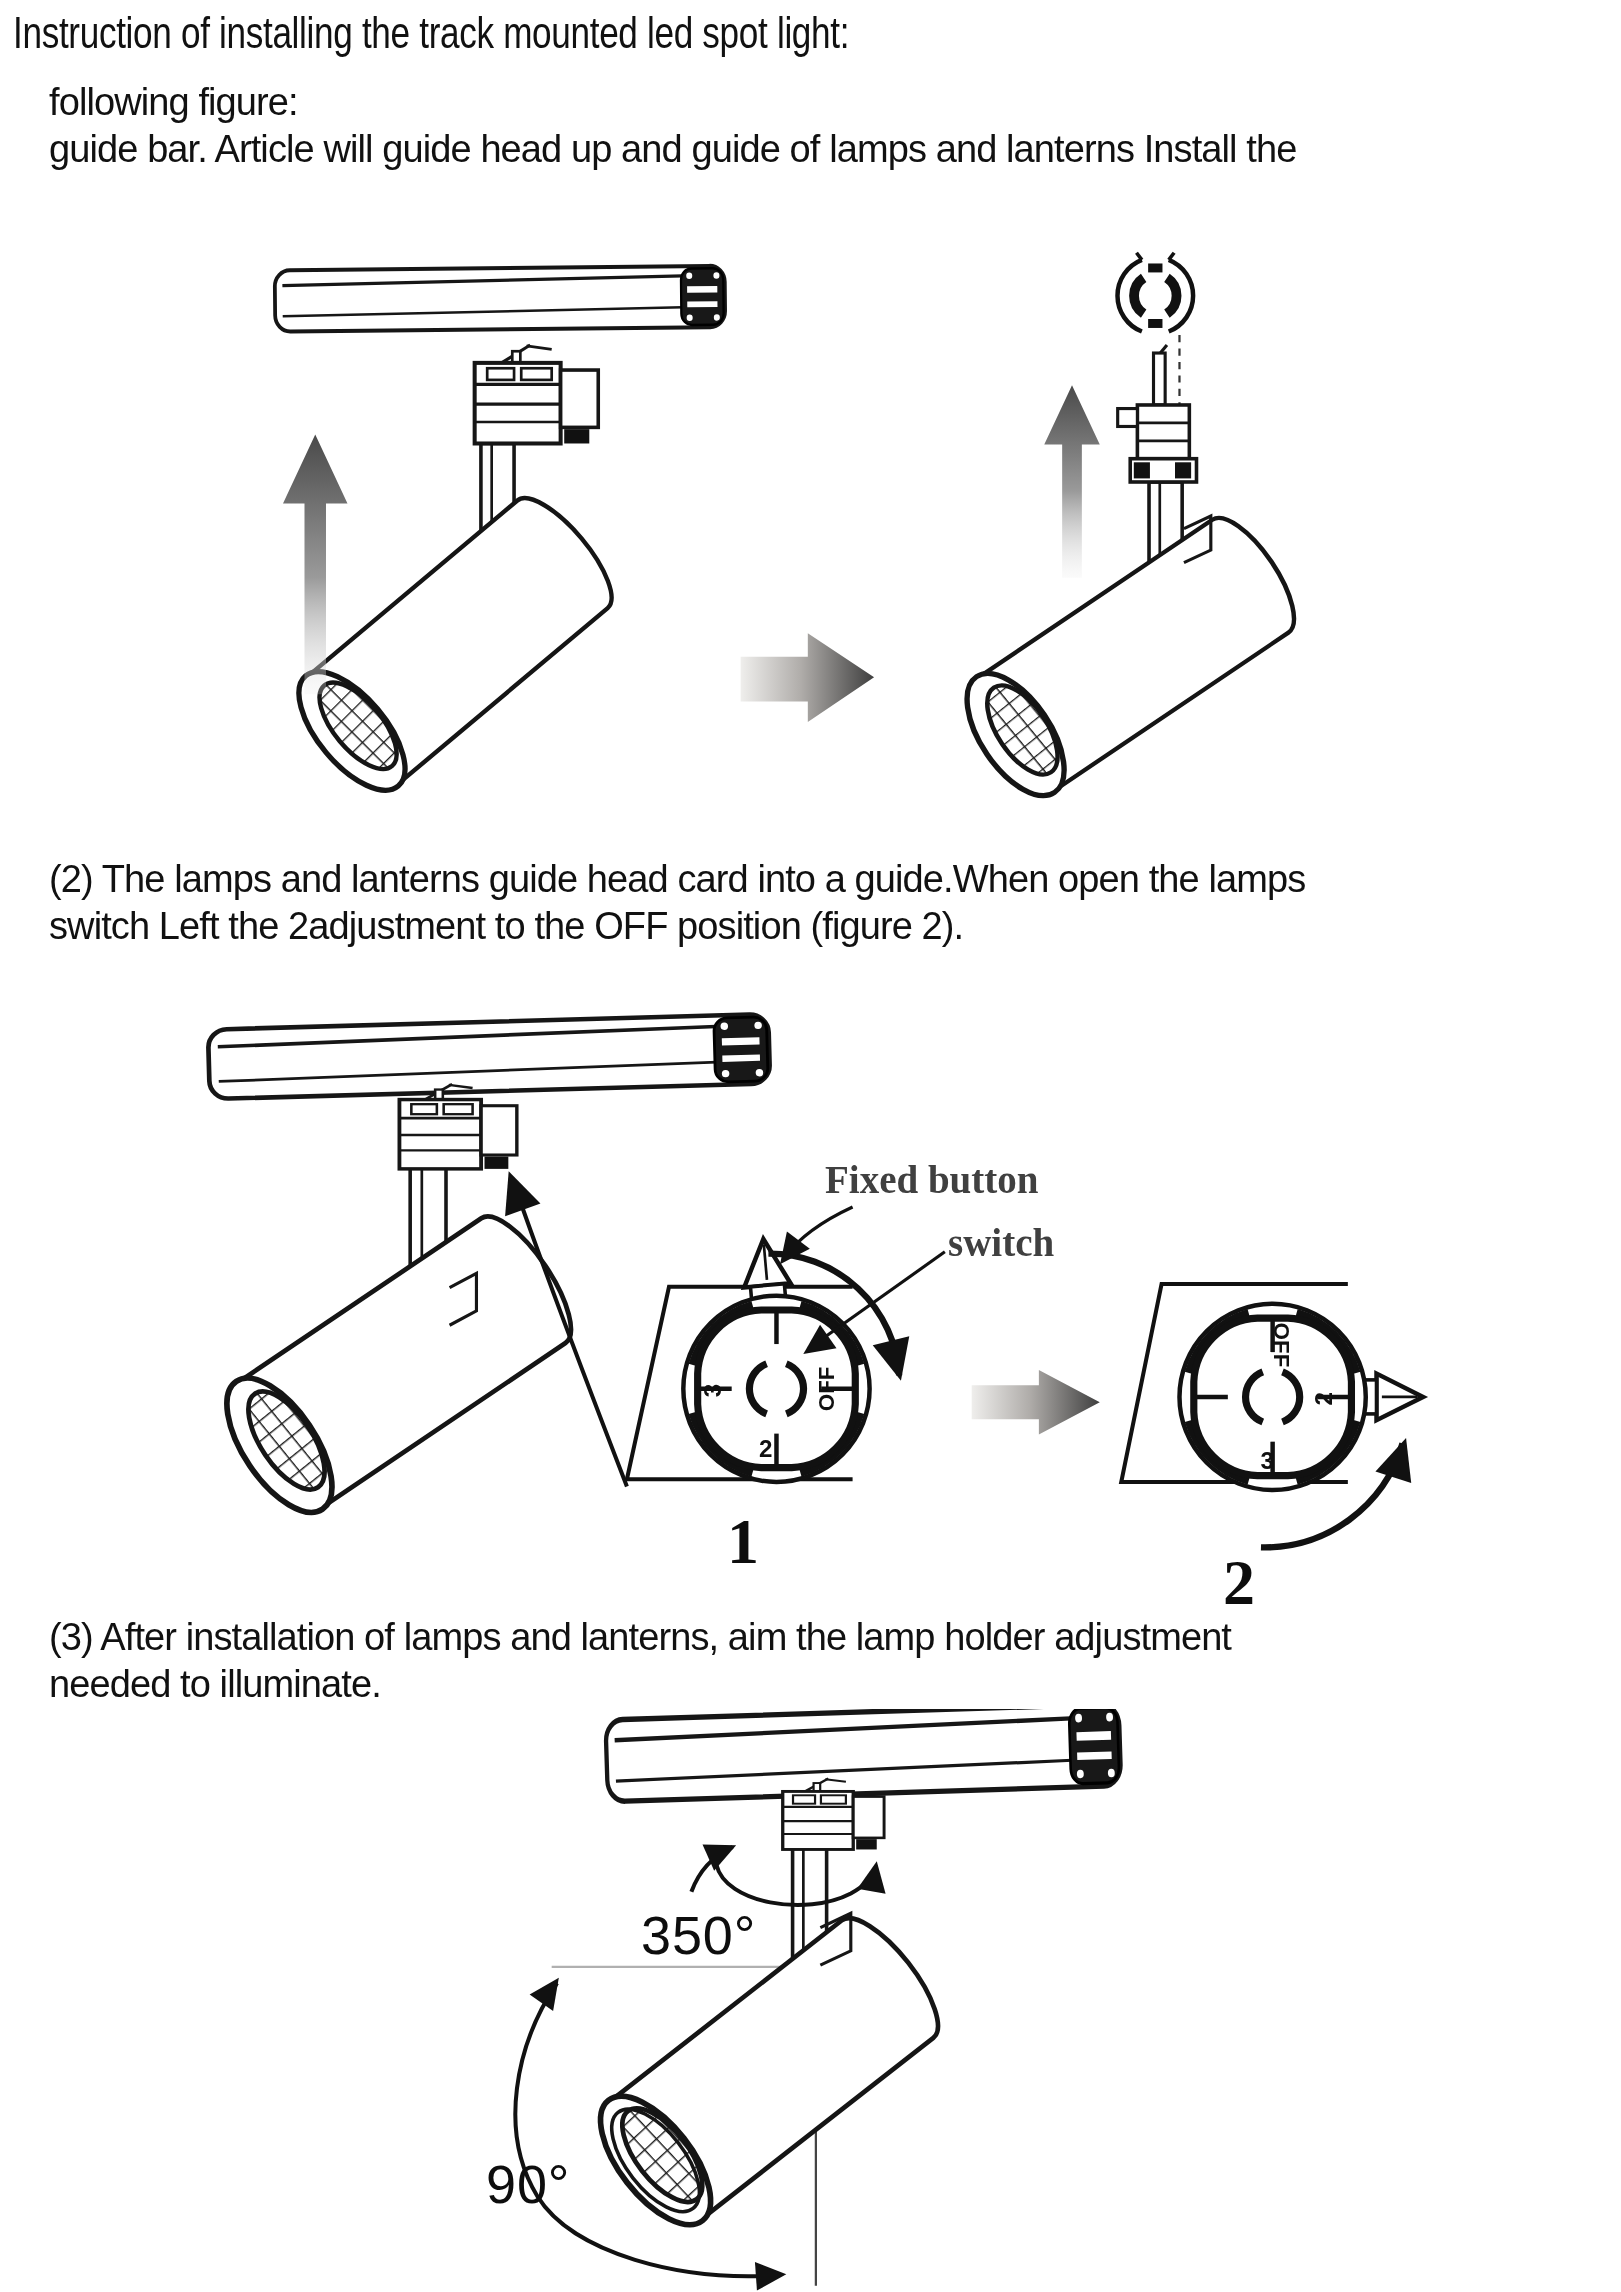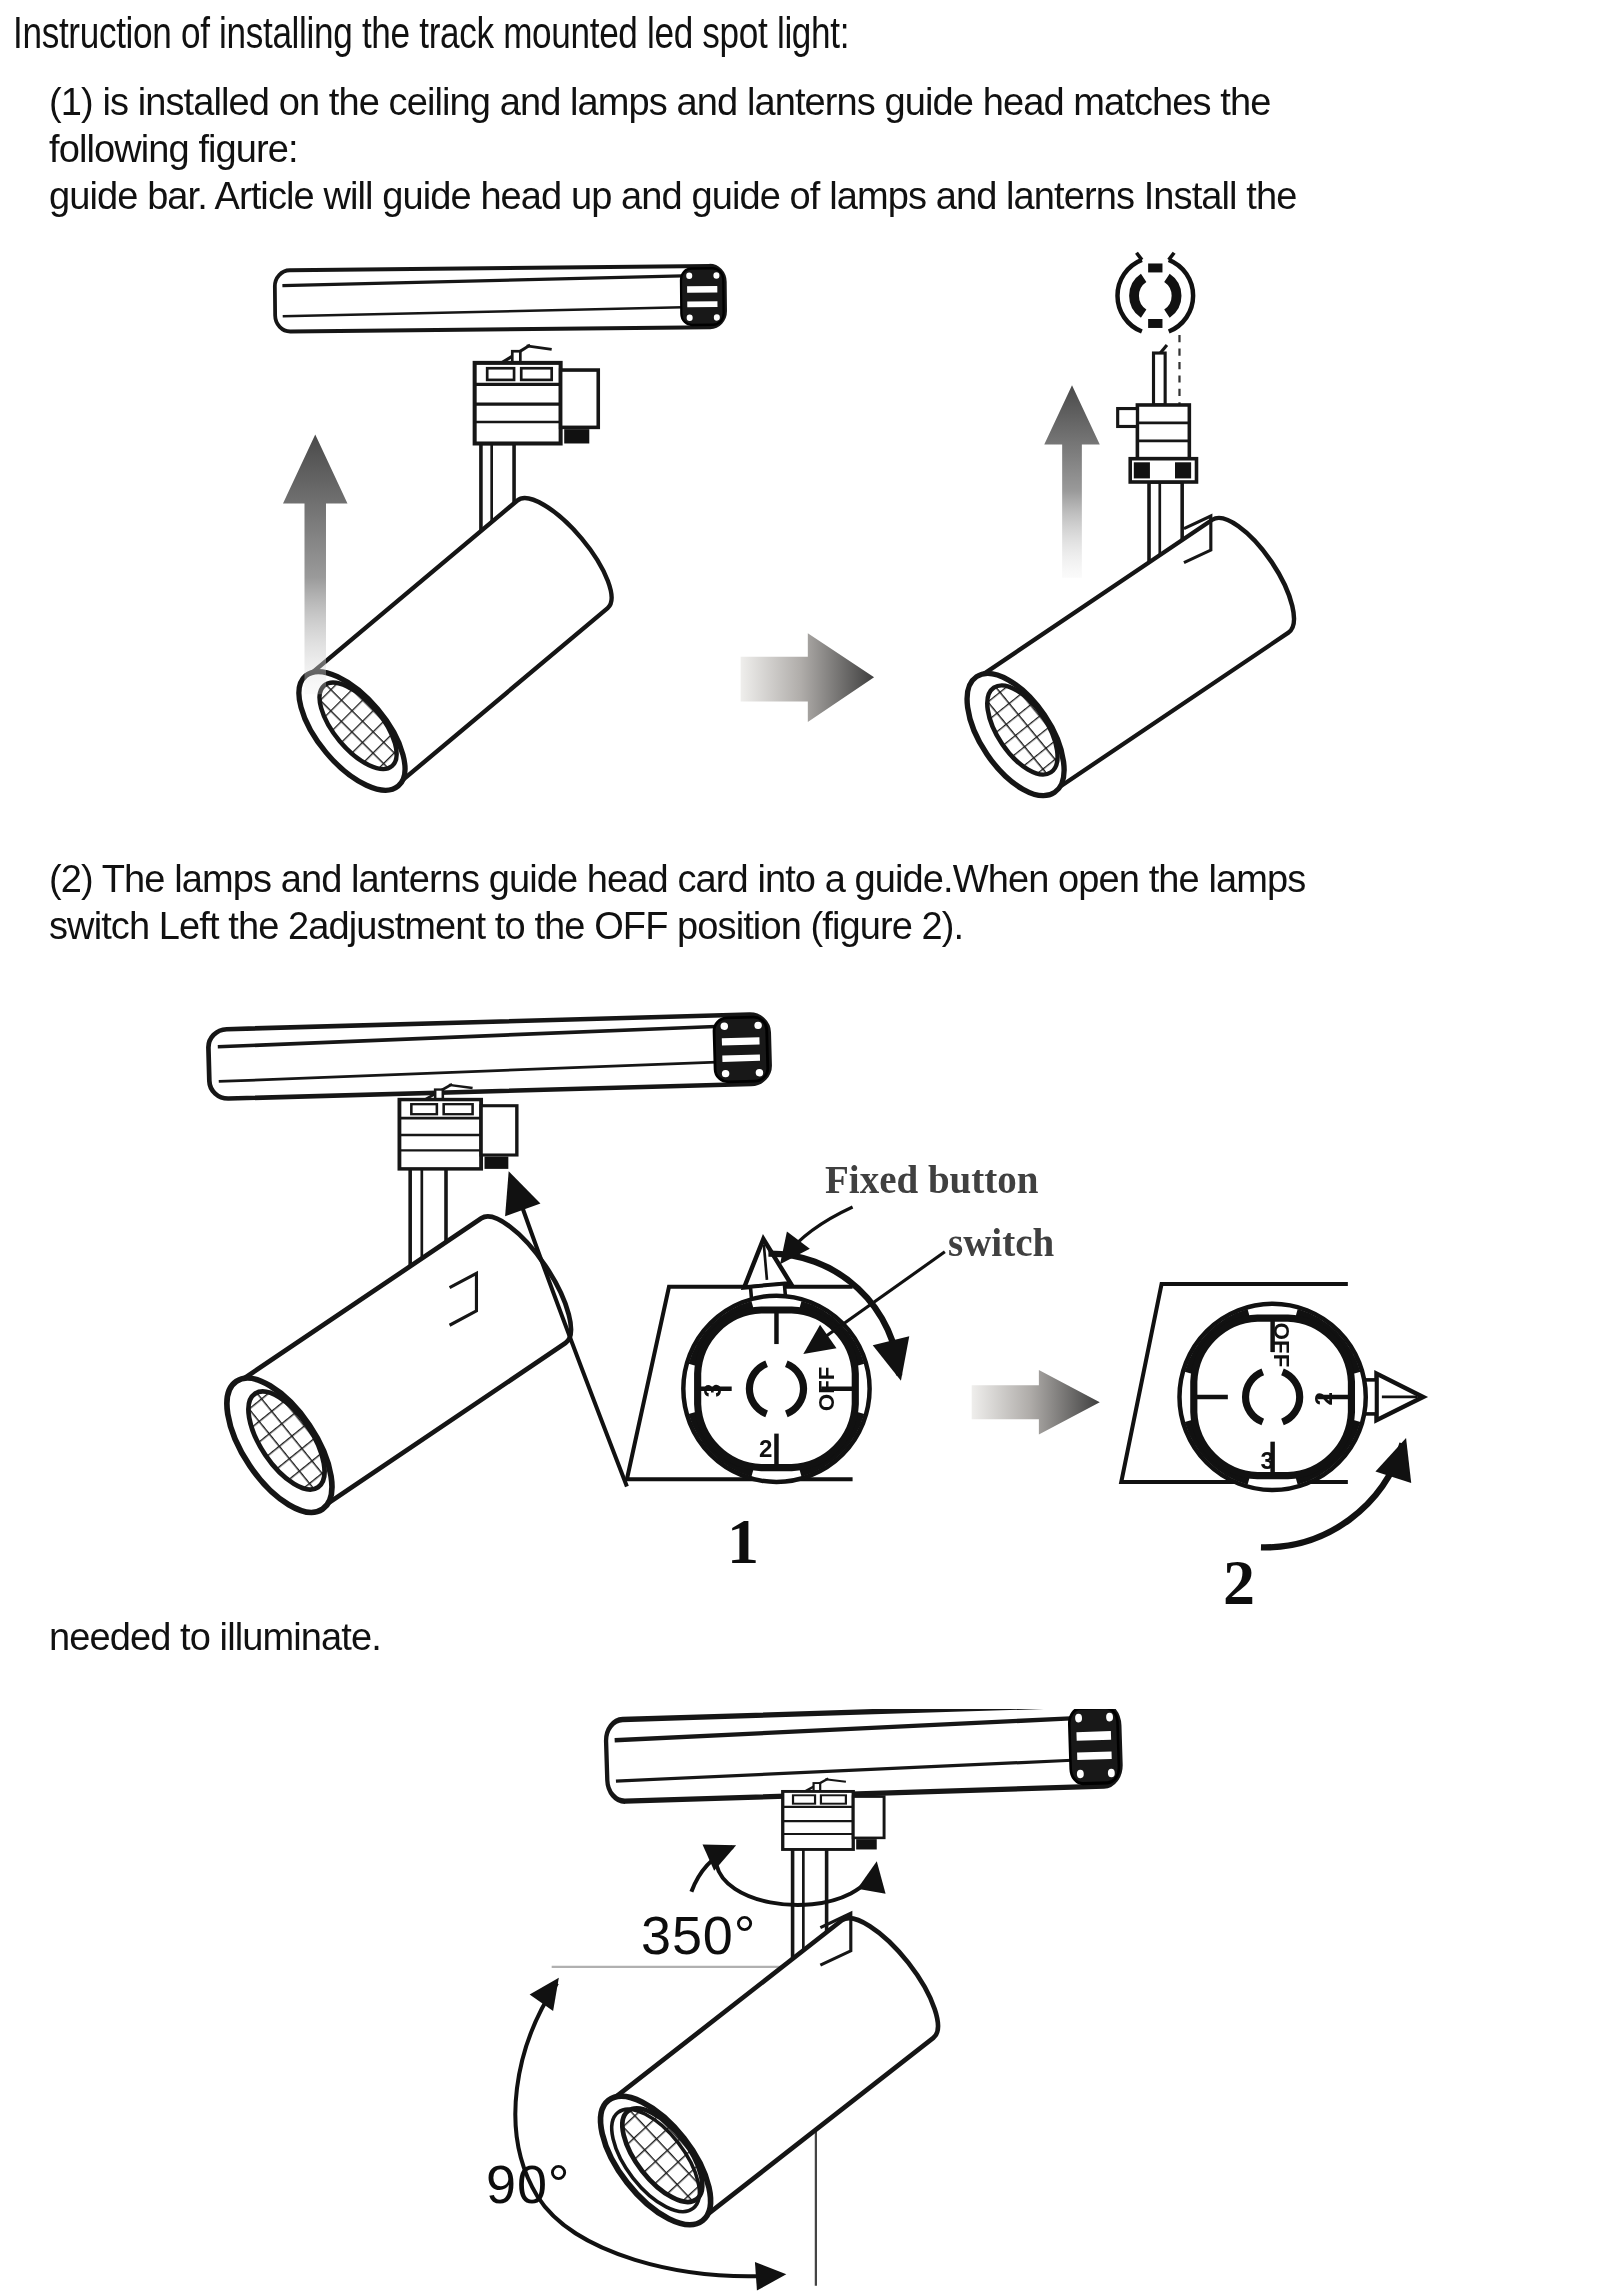--- a/index.html
+++ b/index.html
@@ -90,31 +90,31 @@
       </g>
 
       <polygon id="ahBig" points="0,0 -21,-46 21,-46" fill="#111"></polygon>
       <polygon id="ahMed" points="0,0 -16,-34 16,-34" fill="#111"></polygon>
     </defs>
   </svg>
 
   <div class="title">Instruction of installing the track mounted led spot light:</div>
 
   <div class="para" style="top:79px">
-    <div class="ln">(1) is installed on the ceiling and lamps and lanterns guide head matches the</div>
     <div class="ln">following figure:</div>
     <div class="ln">guide bar. Article will guide head up and guide of lamps and lanterns Install the</div>
   </div>
 
   <div class="para" style="top:856px">
     <div class="ln">(2) The lamps and lanterns guide head card into a guide.When open the lamps</div>
     <div class="ln">switch Left the 2adjustment to the OFF position (figure 2).</div>
   </div>
 
   <div class="para" style="top:1614px">
+    <div class="ln">(3) After installation of lamps and lanterns, aim the lamp holder adjustment</div>
     <div class="ln">needed to illuminate.</div>
   </div>
 
   <svg class="svgfig" style="top:233px" width="1621" height="618" viewBox="0 260 1810 690">
 
     <use href="#trackTube" transform="translate(305,300) rotate(-0.6) scale(0.843,0.9)"></use>
     <g stroke="#161616" fill="none">
       <rect x="537" y="495" width="37" height="168" fill="#fff" stroke-width="4"></rect>
       <line x1="549" y1="495" x2="549" y2="660" stroke-width="3"></line>
     </g>

